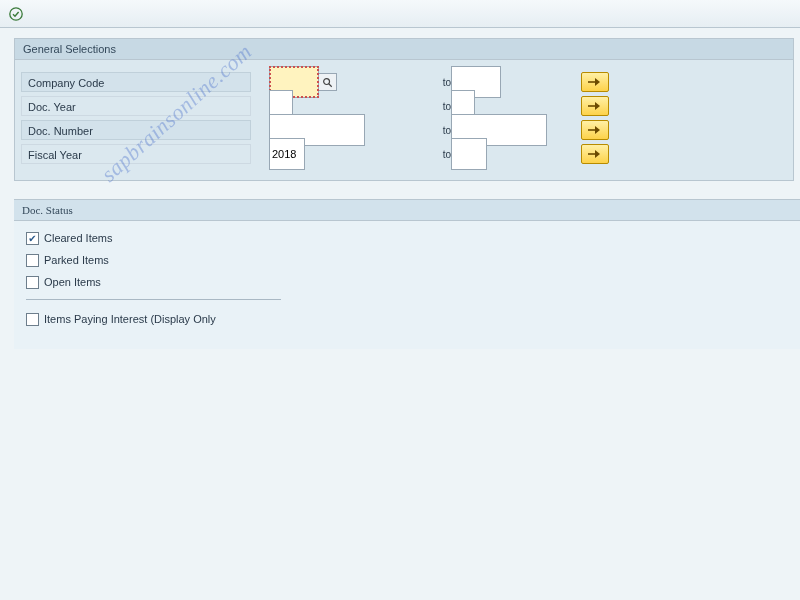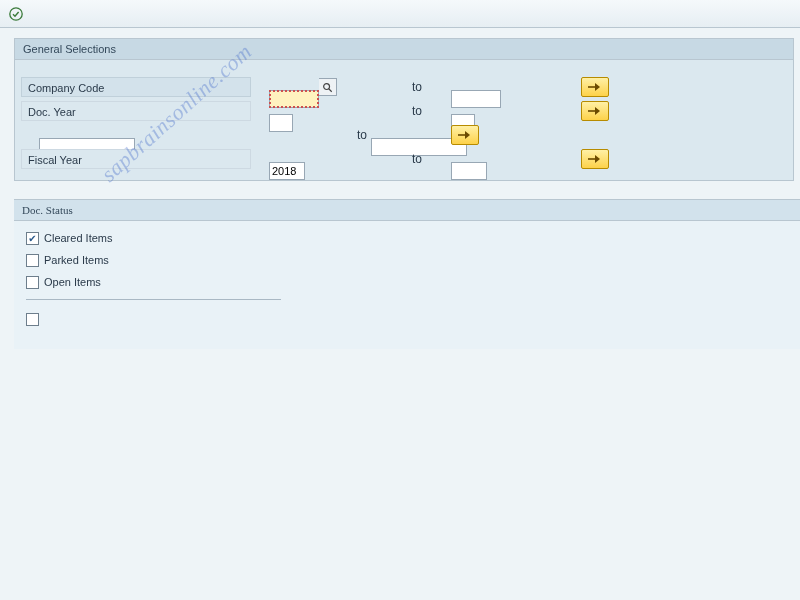--- a/index.html
+++ b/index.html
@@ -62,46 +62,45 @@
   .field-label {
     padding-left: 6px;
     background: #d3e2eb;
     height: 20px;
     line-height: 20px;
     border: 1px solid #c0d0da;
     font-size: 11px;
   }
   .field-label.alt { background:#dbe8ef; border-color:#cdd9e2; }
   .inp {
-    height: 18px;
+    height: 32px;
     border: 1px solid #98a7b4;
     background: #fff;
     font-size: 11px;
     padding: 0 2px;
     font-family: Arial, sans-serif;
-    margin-top: 24px;
   }
   .inp.focus {
     background: #fff3bf;
     outline: 2px dotted #cc5050;
     outline-offset: -2px;
   }
   .f4-wrap { display:flex; align-items:center; }
   .f4-btn {
     width: 18px; height: 18px;
     background: #eef2f5;
     border: 1px solid #98a7b4;
     border-left: none;
     display: flex; align-items:center; justify-content:center;
     cursor: pointer;
   }
   .to-label {
-    text-align: center;
+    text-align: right;
     padding-left: 12px;
-    font-size: 12px;
+    font-size: 10px;
   }
   .multi-btn {
     width: 28px; height: 20px;
     background: linear-gradient(#fff0a5, #fdd24a);
     border: 1px solid #b78b00;
     border-radius: 2px;
     display:flex; align-items:center; justify-content:center;
     cursor:pointer;
   }
   .chk-row {
@@ -193,20 +192,21 @@
             <div style="display: flex; justify-content: flex-start;">
               <div class="multi-btn">
                 <svg width="16" height="12" viewBox="0 0 16 12">
                   <path d="M1 6 h10" stroke="#6b4a00" stroke-width="1.6"></path>
                   <path d="M8 2 l5 4 l-5 4 z" fill="#6b4a00"></path>
                 </svg>
               </div>
             </div>
           </div>
           <div class="row">
+            <div class="field-label">Doc. Number</div>
             <div style="display: flex; justify-content: flex-start; padding-left: 18px;">
               <input class="inp" style="width: 96px;">
             </div>
             <div></div>
             <div class="to-label">to</div>
             <div><input class="inp" style="width: 96px;"></div>
             <div style="display: flex; justify-content: flex-start;">
               <div class="multi-btn">
                 <svg width="16" height="12" viewBox="0 0 16 12">
                   <path d="M1 6 h10" stroke="#6b4a00" stroke-width="1.6"></path>
@@ -246,20 +246,21 @@
             <div class="chk"></div>
             <span>Parked Items</span>
           </div>
           <div class="chk-row">
             <div class="chk"></div>
             <span>Open Items</span>
           </div>
           <div class="divider"></div>
           <div class="chk-row">
             <div class="chk"></div>
+            <span>Items Paying Interest (Display Only</span>
           </div>
         </div>
     </div>
 
   </div>
 
   <div class="watermark">sapbrainsonline.com</div>
 
 </div>
 

